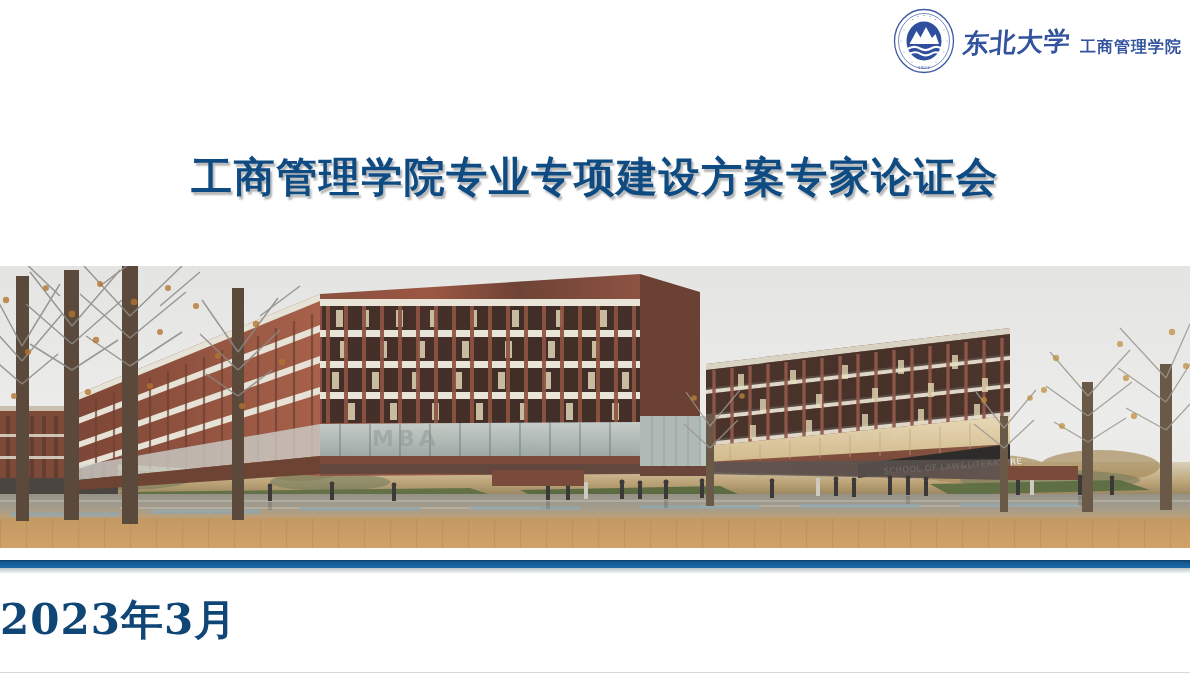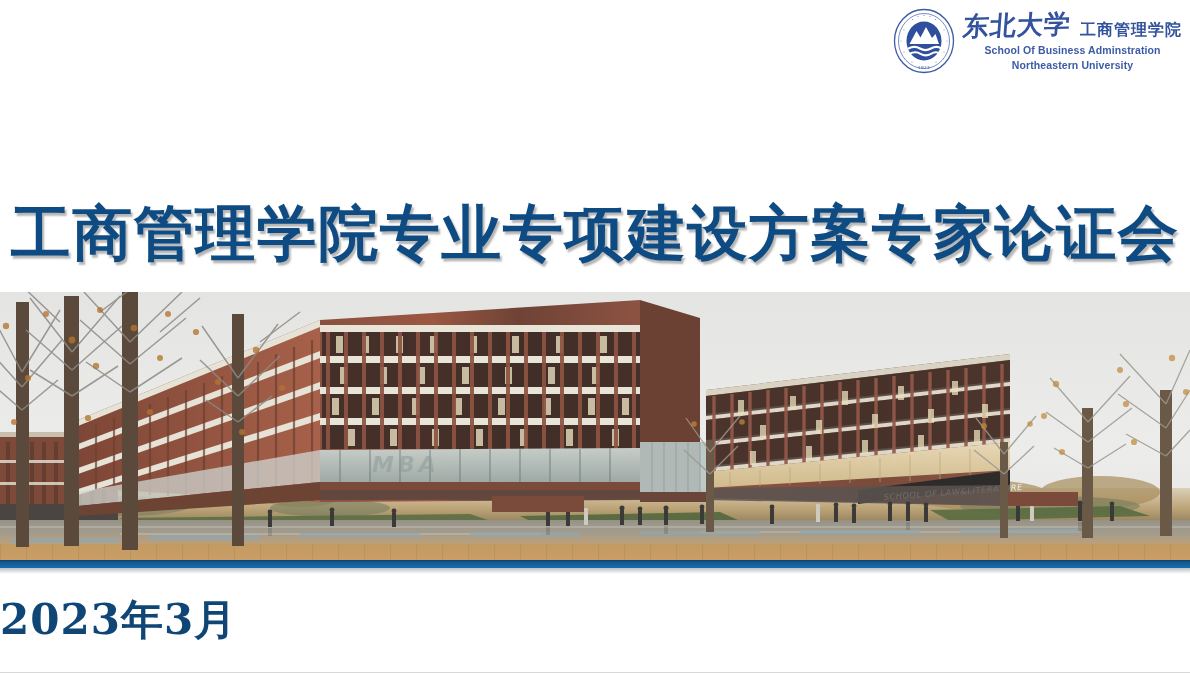--- a/index.html
+++ b/index.html
@@ -44,32 +44,30 @@
   }
 
   
   .title-wrap {
     position:absolute; top:150px; left:0; width:100%;
     text-align:center;
   }
   .main-title {
     display:inline-block;
     font-family:"DejaVu Sans","Liberation Sans",sans-serif;
-    font-size:60px; font-weight:700; letter-spacing:1.5px;
+    font-size:41px; font-weight:700; letter-spacing:1.5px;
     color:#0e4b82;
     text-shadow:2px 3px 2px rgba(120,120,120,.55);
     white-space:nowrap;
-    margin-top:44px;
   }
 
   
   .photo {
-    position:absolute; left:0; top:292px; width:1190px; height:316px;
+    position:absolute; left:0; top:266px; width:1190px; height:316px;
     overflow:hidden;
-    font-style:italic;
   }
   .photo svg { display:block; width:1190px; height:282px; }
 
   
   .divider {
     position:absolute; left:0; top:560px; width:1190px; height:14px;
   }
   .divider .bar {
     position:absolute; left:0; top:0; width:100%; height:8px;
     background:linear-gradient(180deg,#0c3f69 0%,#12598f 28%,#1a63a0 70%,#1d69a8 100%);
@@ -126,24 +124,20 @@
             <circle cx="43" cy="54" r="0.5"></circle>
         </g>
         <text x="31" y="60.5" text-anchor="middle" font-family="'DejaVu Sans',sans-serif" font-size="4.2" fill="#3c5aa6" letter-spacing="0.4">1923</text>
       </svg>
     </div>
 
     <div class="logo-text-col">
       <div class="logo-cn">
         <span class="logo-cn-uni">东北大学</span>
         <span class="logo-cn-school">工商管理学院</span>
-      </div>
-      <div class="logo-en">
-        <div>School Of Business Adminstration</div>
-        <div>Northeastern University</div>
       </div>
     </div>
   </div>
 
   <div class="title-wrap">
     <h1 class="main-title">工商管理学院专业专项建设方案专家论证会</h1>
   </div>
 
   <div class="photo">
     <svg viewBox="0 0 1190 282" preserveAspectRatio="none" aria-hidden="true">

